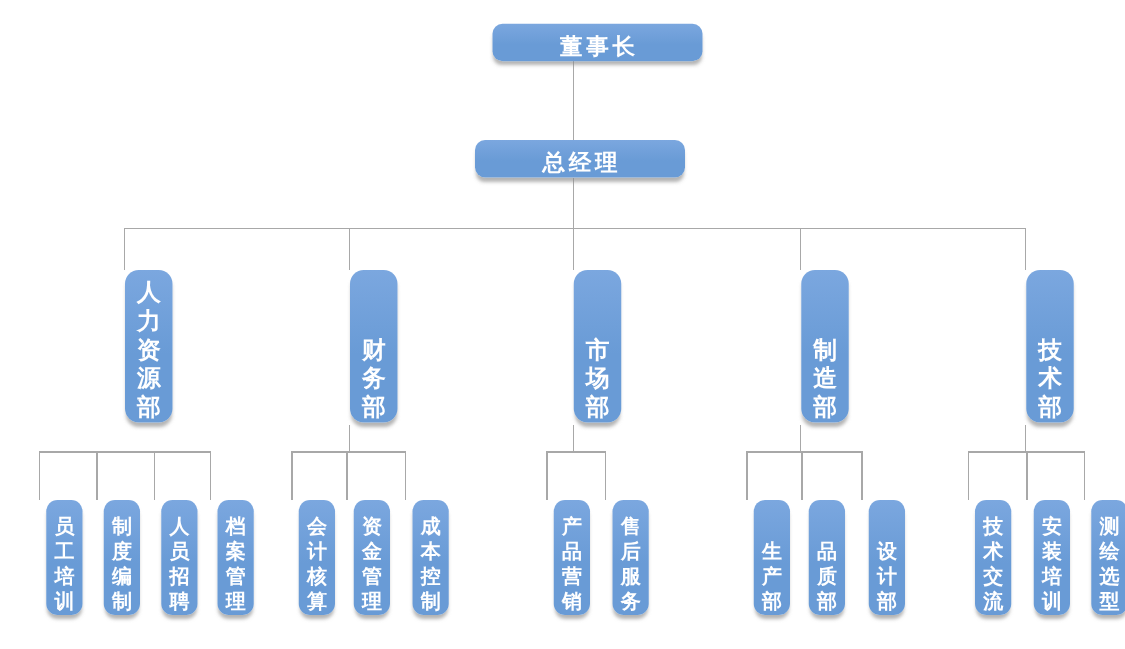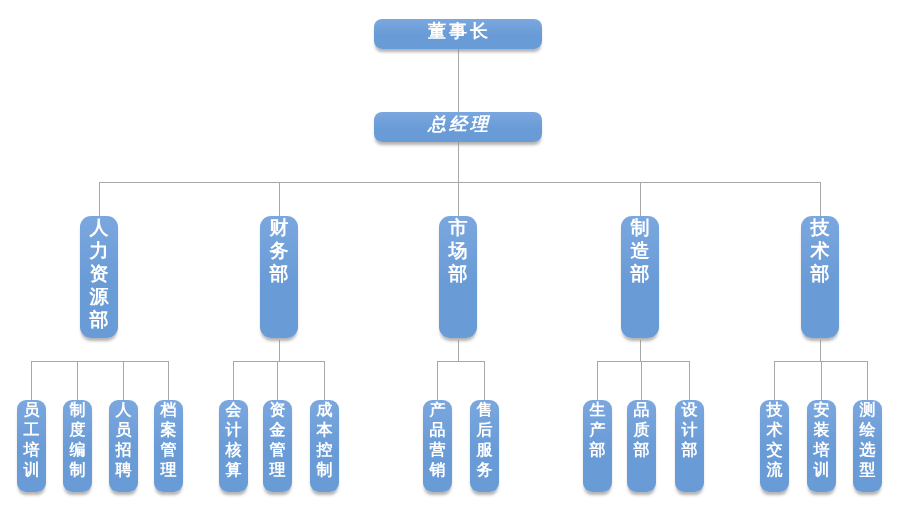--- a/index.html
+++ b/index.html
@@ -19,24 +19,25 @@
     overflow: hidden;
   }
   .connectors { position: absolute; left: 0; top: 0; width: 900px; height: 519px; }
   .connectors path { stroke: var(--connector); stroke-width: 1; fill: none; }
   .node {
     position: absolute;
     background: linear-gradient(180deg, var(--node-fill-light) 0%, var(--node-fill) 55%);
     color: var(--node-text);
     font-weight: bold;
     display: flex;
-    align-items: flex-start;
+    align-items: flex-end;
     justify-content: center;
     box-shadow: 0 4px 3px -1px rgba(140,140,140,0.65);
     box-sizing: border-box;
+    margin-left: 20px;
   }
   .h-node {
     width: 168px;
     height: 30px;
     border-radius: 8px;
     font-size: 18px;
     letter-spacing: 3px;
     text-indent: 3px;
   }
   .dept {
@@ -68,21 +69,21 @@
     <path d="M31.5 361.5 H168.5 M31.5 361 V400 M77.5 361 V400 M123.5 361 V400 M168.5 361 V400"></path>
     <path d="M279.5 340 V361 M233.5 361.5 H324.5 M233.5 361 V400 M277.5 361 V400 M324.5 361 V400"></path>
     <path d="M458.5 340 V361 M437.5 361.5 H484.5 M437.5 361 V400 M484.5 361 V400"></path>
     <path d="M640.5 340 V361 M597.5 361.5 H689.5 M597.5 361 V400 M641.5 361 V400 M689.5 361 V400"></path>
     <path d="M820.5 340 V361 M774.5 361.5 H867.5 M774.5 361 V400 M821.5 361 V400 M867.5 361 V400"></path>
   </svg>
 
   <div class="node h-node" style="left:374px; top:19px;">
     <span class="lbl">董事长</span>
   </div>
-  <div class="node h-node" style="left:374px; top:112px;font-style:italic;">
+  <div class="node h-node" style="left:360px; top:112px;">
     <span class="lbl">总经理</span>
   </div>
 
   <div class="node dept v-node" style="left:80px;">
     <span class="lbl">人
 力
 资
 源
 部</span>
   </div>

